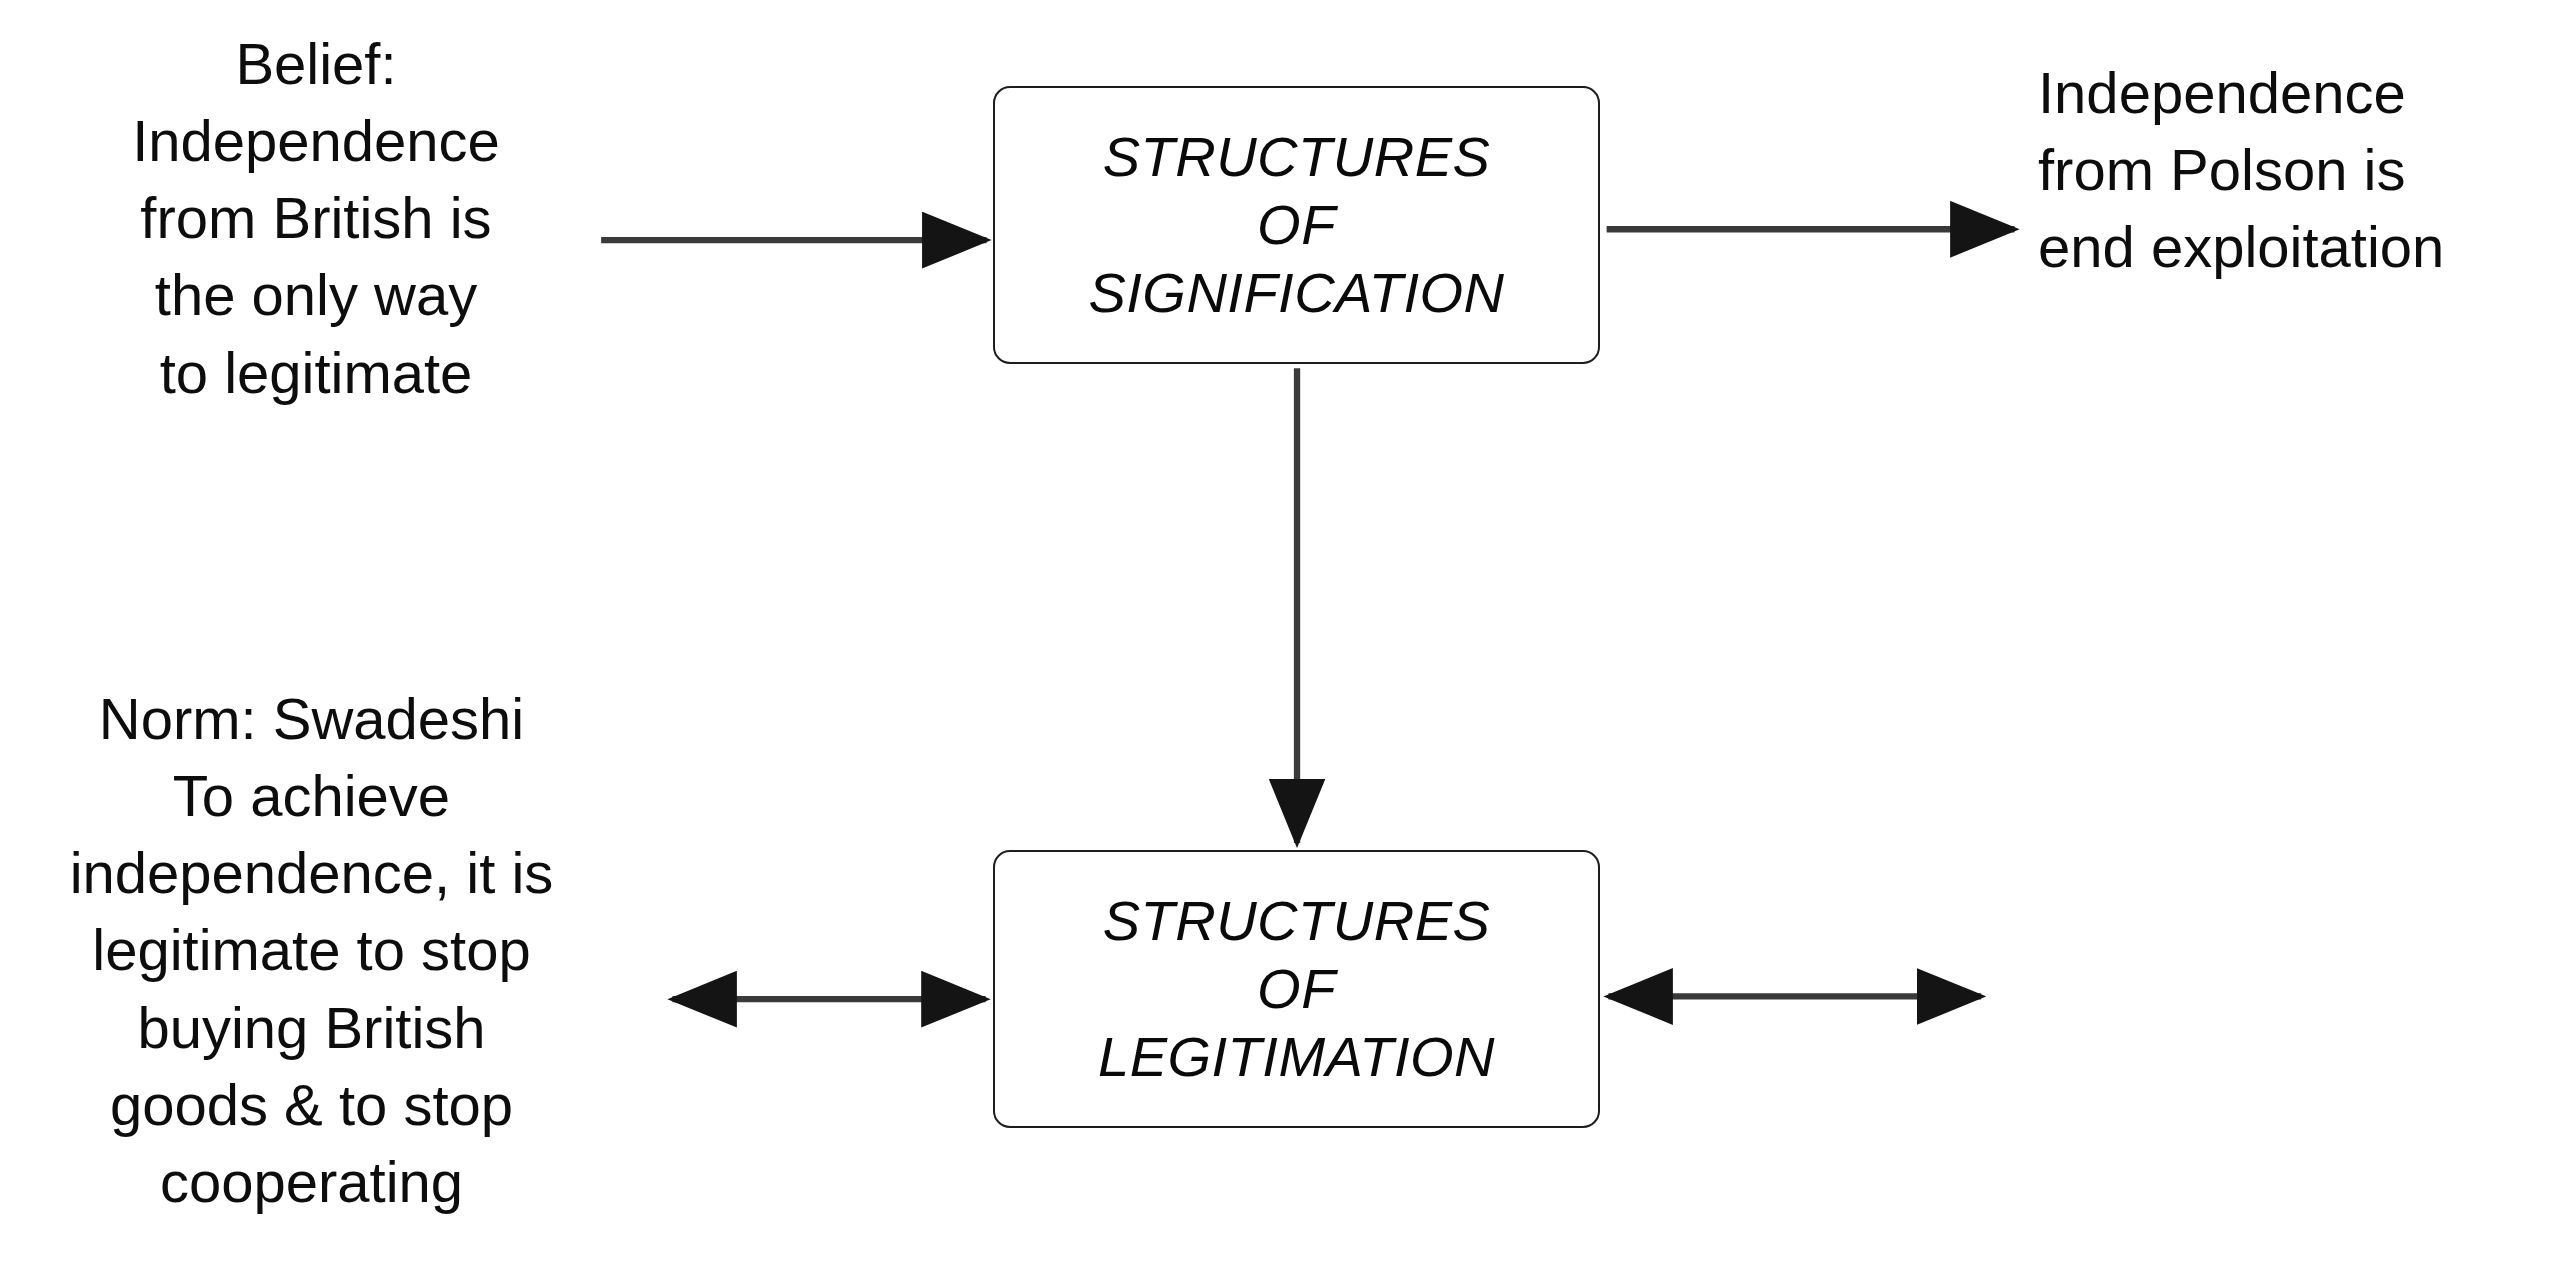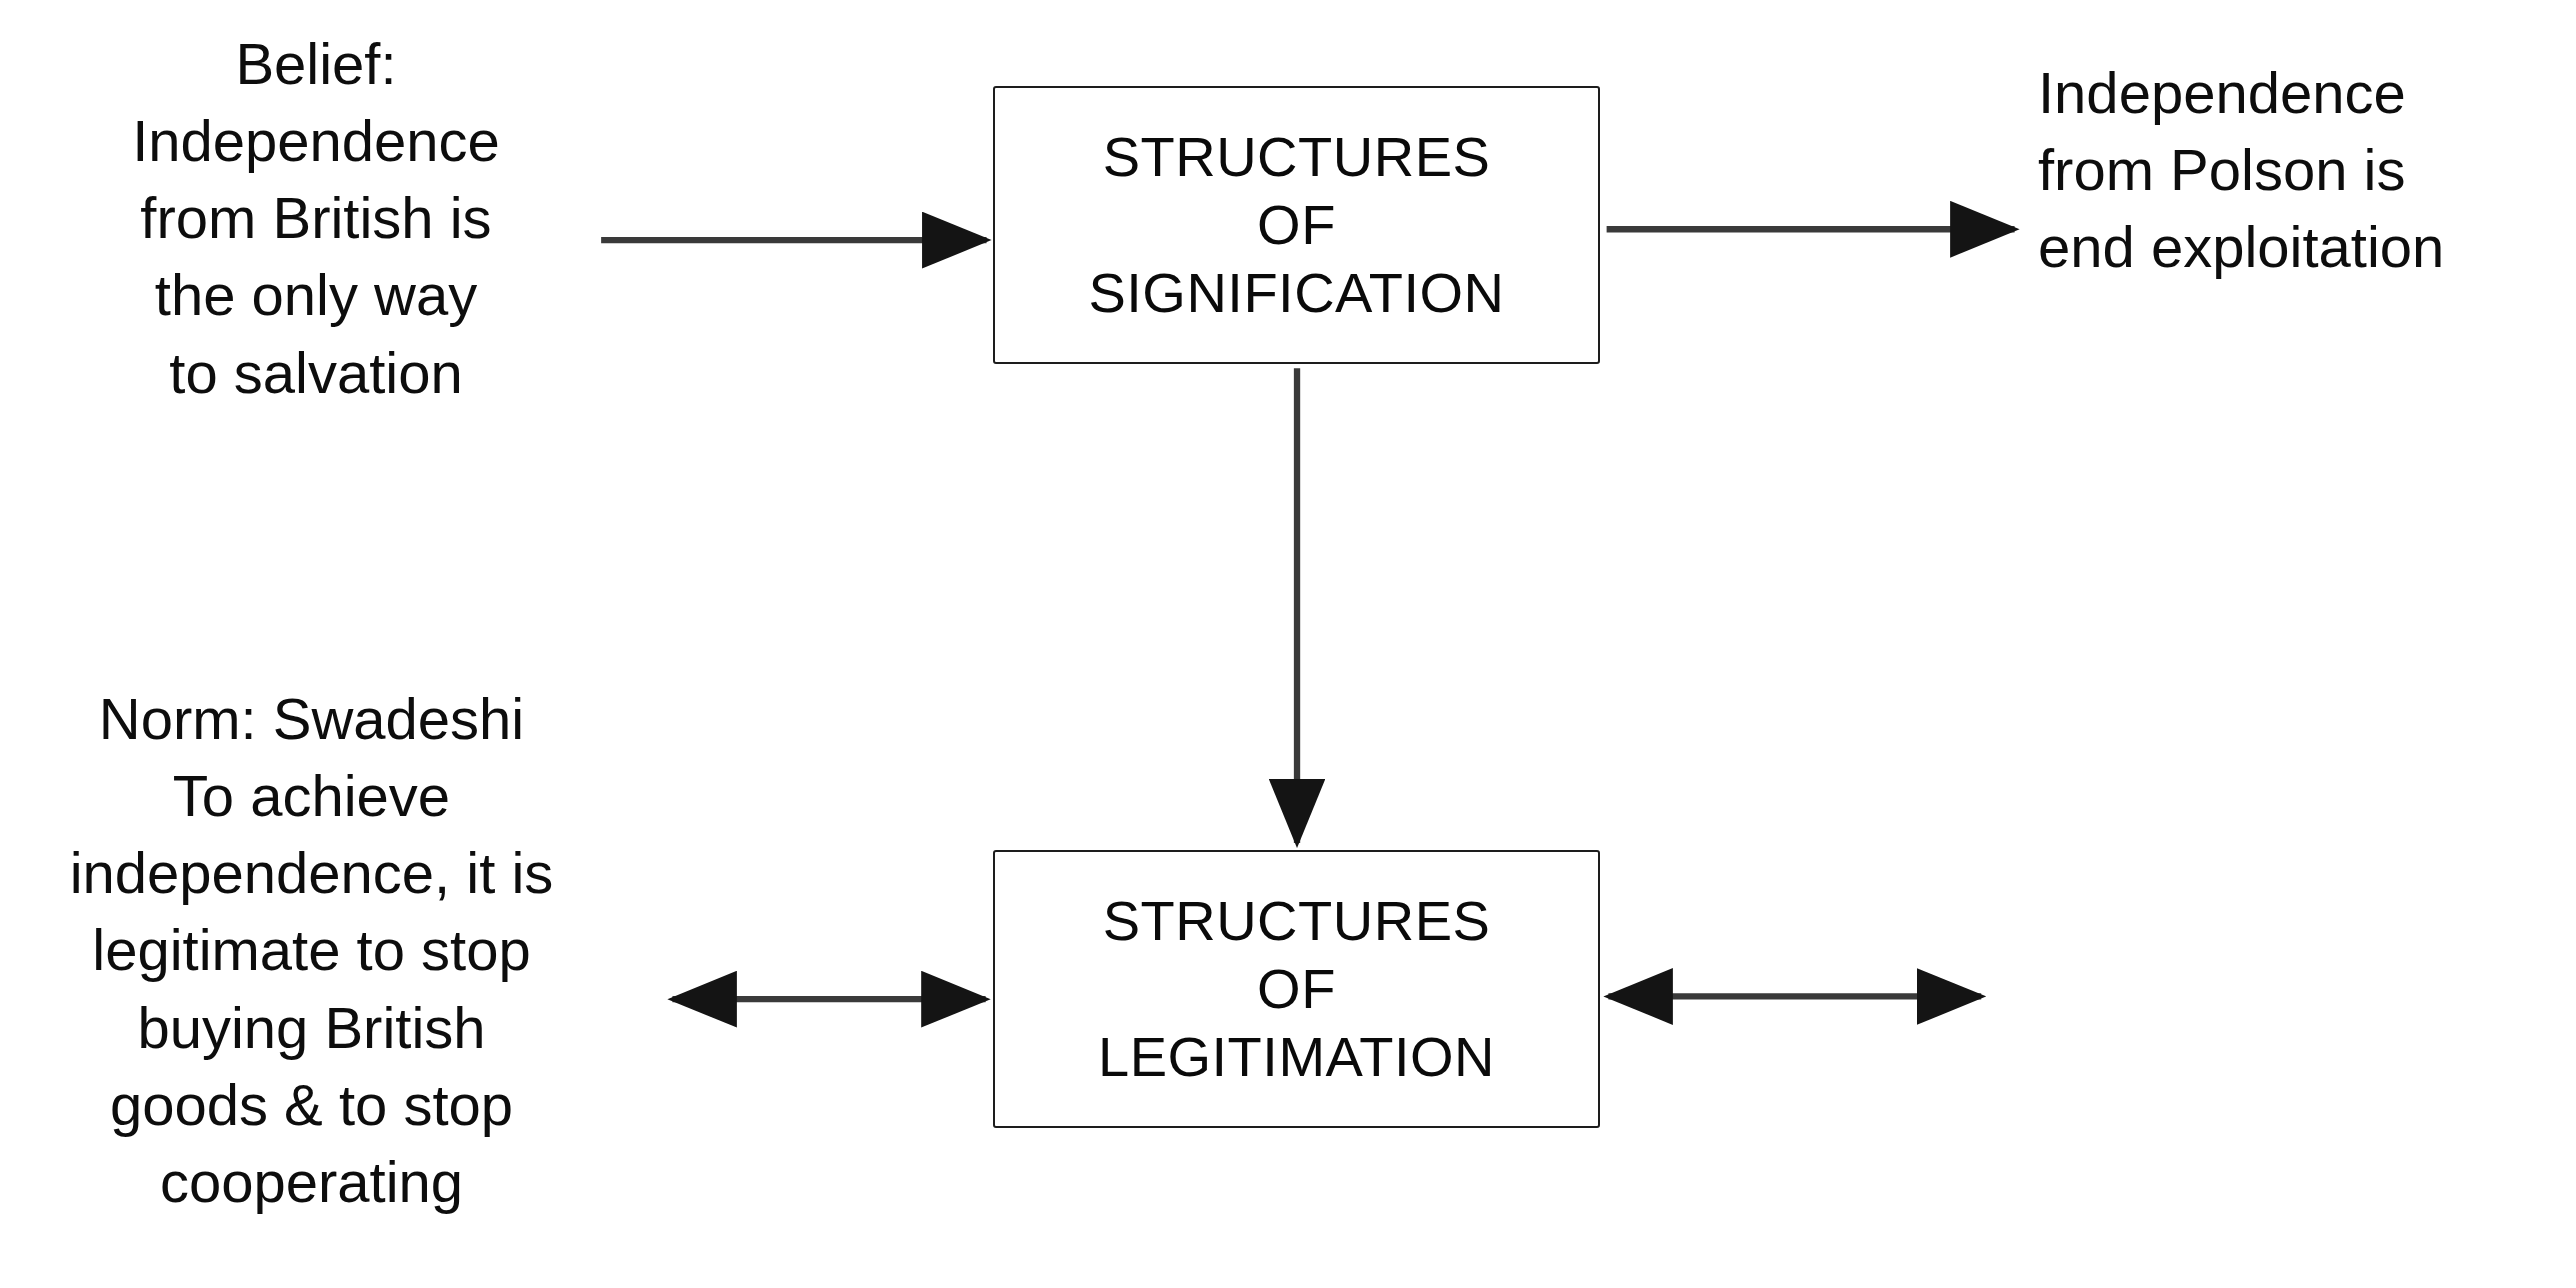--- a/index.html
+++ b/index.html
@@ -21,31 +21,32 @@
     width: 2092px;
     height: 1288px;
   }
 
   
   .node-box {
     position: absolute;
     box-sizing: border-box;
     background: #ffffff;
     border: 2.7px solid #1d1d1d;
-    border-radius: 3px;
+    border-radius: 17px;
     display: flex;
     flex-direction: column;
     align-items: center;
     justify-content: center;
     text-align: center;
     font-size: 56px;
     line-height: 1.22;
     letter-spacing: 0.5px;
     color: #0a0a0a;
     z-index: 3;
+    font-style: italic;
   }
   .node-box .line { display: block; white-space: nowrap; }
 
   #box-signification {
     left: 993px;
     top: 86px;
     width: 607px;
     height: 278px;
   }
   #box-legitimation {
@@ -126,21 +127,21 @@
     <line class="hit" x1="745" y1="1107" x2="1092" y2="1107" stroke="#3a3a3a" stroke-width="7" marker-start="url(#head-start)" marker-end="url(#head-end)"></line>
 
     <line class="hit" x1="1782" y1="1104" x2="2195" y2="1104" stroke="#3a3a3a" stroke-width="7" marker-start="url(#head-start)" marker-end="url(#head-end)"></line>
   </svg>
 
   <div class="text-block" id="label-belief">
     <span class="line">Belief:</span>
     <span class="line">Independence</span>
     <span class="line">from British is</span>
     <span class="line">the only way</span>
-    <span class="line">to salvation</span>
+    <span class="line">to legitimate</span>
   </div>
 
   <div class="node-box" id="box-signification">
     <span class="line">STRUCTURES</span>
     <span class="line">OF</span>
     <span class="line">SIGNIFICATION</span>
   </div>
 
   <div class="text-block" id="label-independence-polson">
     <span class="line">Independence</span>

